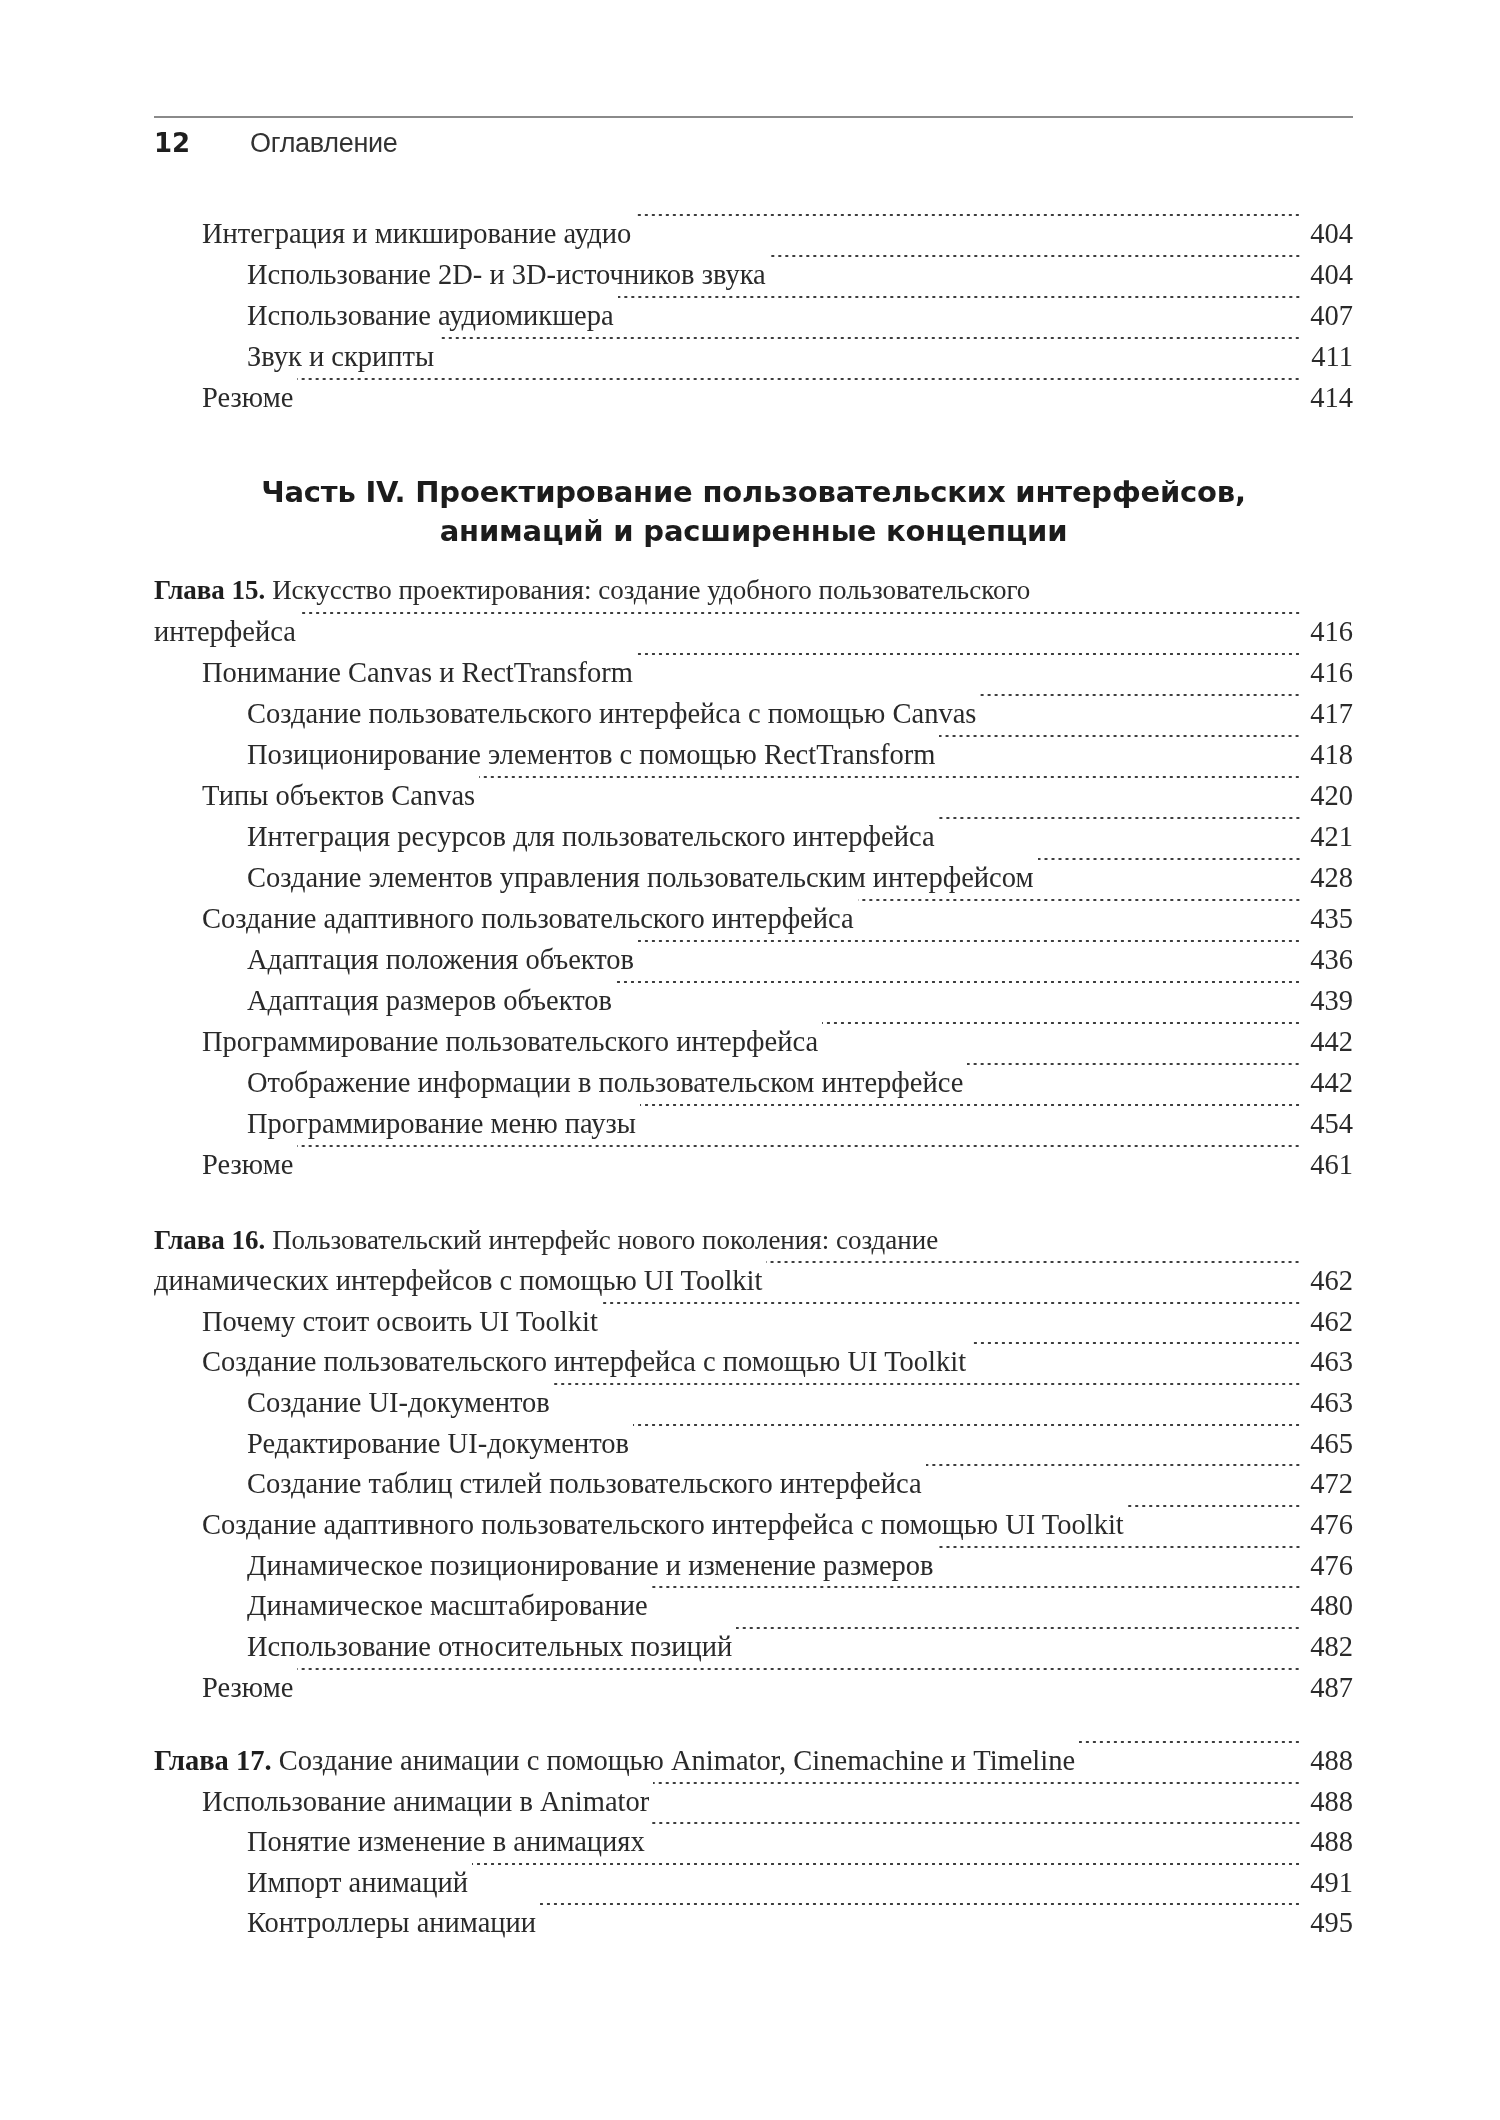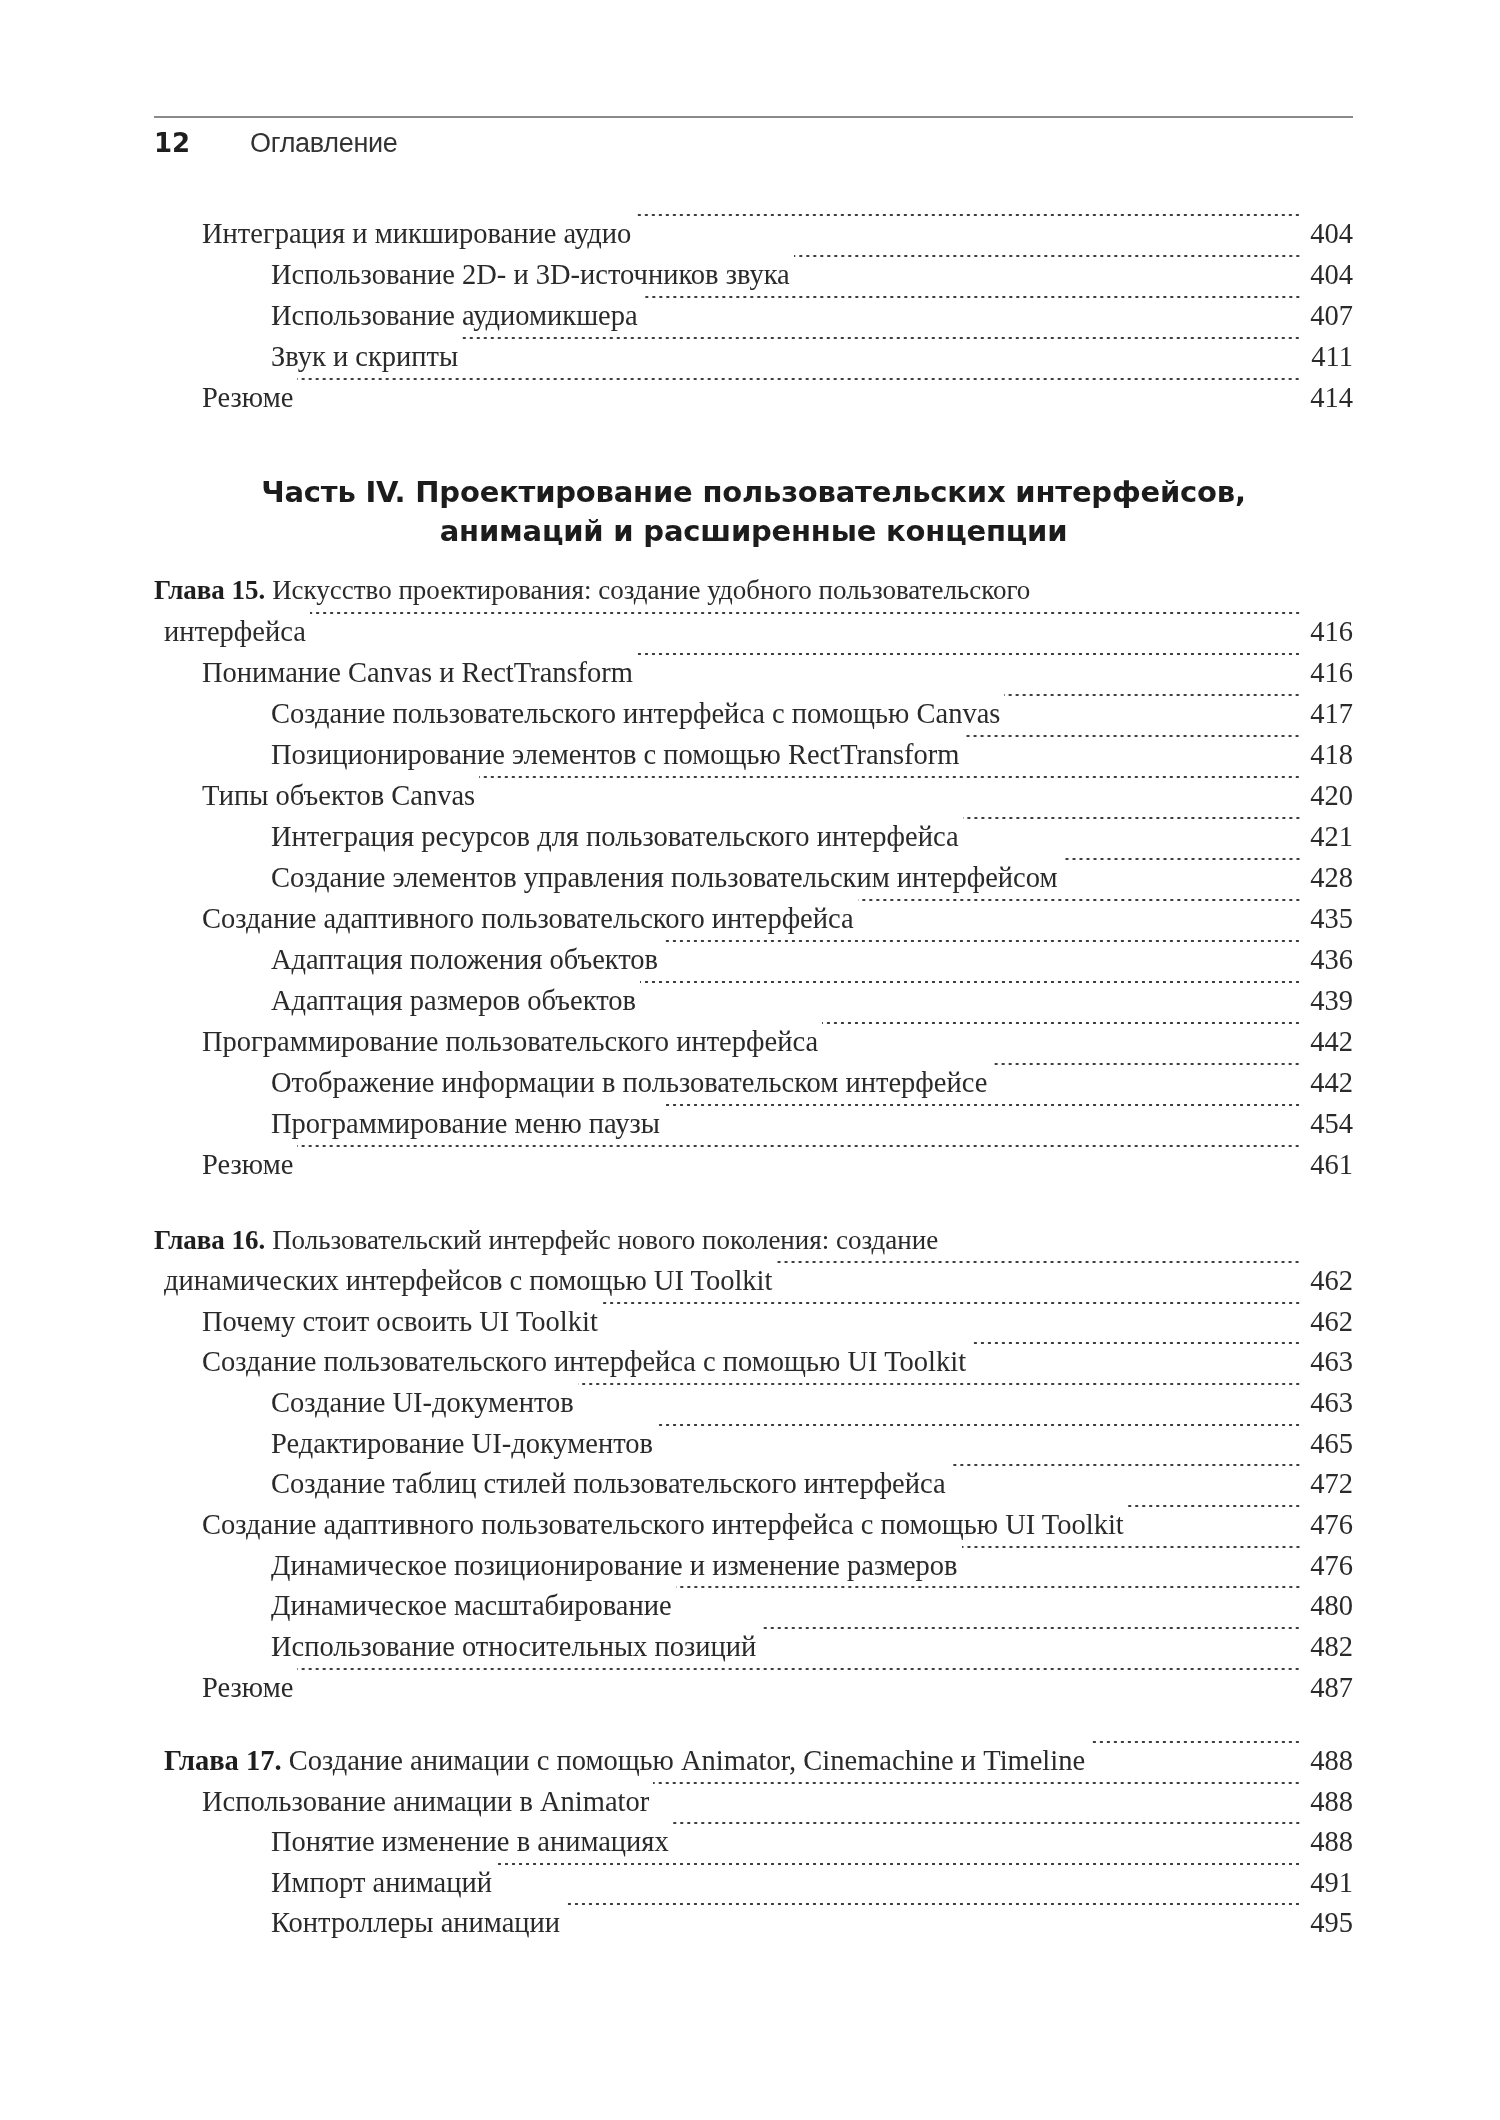--- a/index.html
+++ b/index.html
@@ -2,23 +2,23 @@
 <html><head>
 <meta charset="utf-8">
 <style>
   html, body { margin:0; padding:0; background:#ffffff; }
   body { width:1500px; height:2120px; position:relative; overflow:hidden; color:#262626; }
   .rule { position:absolute; left:154px; top:116px; width:1199px; height:2px; background:#8a8a8a; }
   .page-num { position:absolute; left:154px; top:126px; font-family:"DejaVu Sans", sans-serif; font-weight:bold; font-size:26px; line-height:34px; color:#1e1e1e;text-align:right; }
   .running-title { position:absolute; left:250px; top:126px; font-family:"Liberation Sans", sans-serif; font-size:27px; line-height:34px; color:#333; letter-spacing:-0.3px; }
   .part { position:absolute; left:154px; width:1199px; text-align:center; font-family:"DejaVu Sans", sans-serif; font-weight:bold; font-size:29px; line-height:39px; color:#1c1c1c; letter-spacing:-0.2px; }
   .row { position:absolute; right:147px; height:41px; display:flex; align-items:flex-start; font-family:"Liberation Serif", serif; font-size:28.5px; line-height:41px; color:#2a2a2a; }
-  .lvl0 { left:154px;margin-left:10px; }
+  .lvl0 { left:154px; }
   .lvl1 { left:202px; }
-  .lvl2 { left:247px;margin-left:24px; }
+  .lvl2 { left:247px; }
   .label { white-space:nowrap; }
   .ch-label { font-weight:bold; color:#1e1e1e; }
   .dots { flex:1 1 auto; margin:0 6px 0 4px; height:4px; align-self:auto;
           background-image: radial-gradient(circle, #3a3a3a 1.1px, transparent 1.5px);
           background-size:7px 4px; background-repeat:repeat-x; background-position:right center; }
   .page { white-space:nowrap; text-align:right; min-width:46px; }
   .plain { position:absolute; left:154px; height:41px; font-family:"Liberation Serif", serif; font-size:27px; line-height:41px; color:#2a2a2a; white-space:nowrap; }
 </style>
 </head>
 <body>

